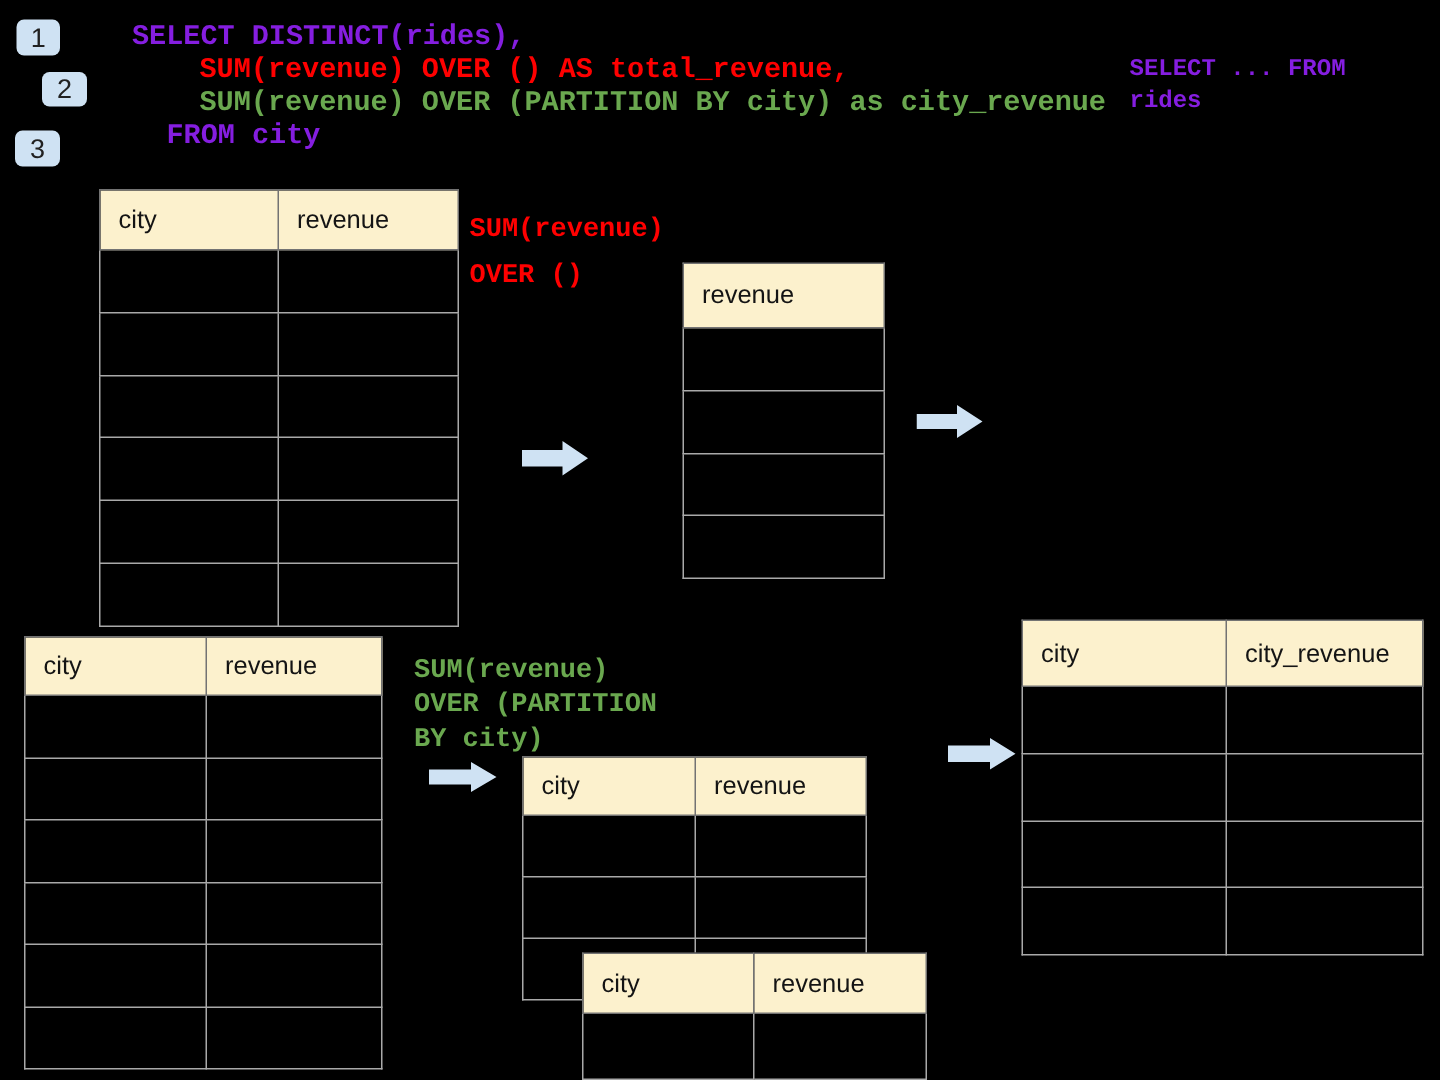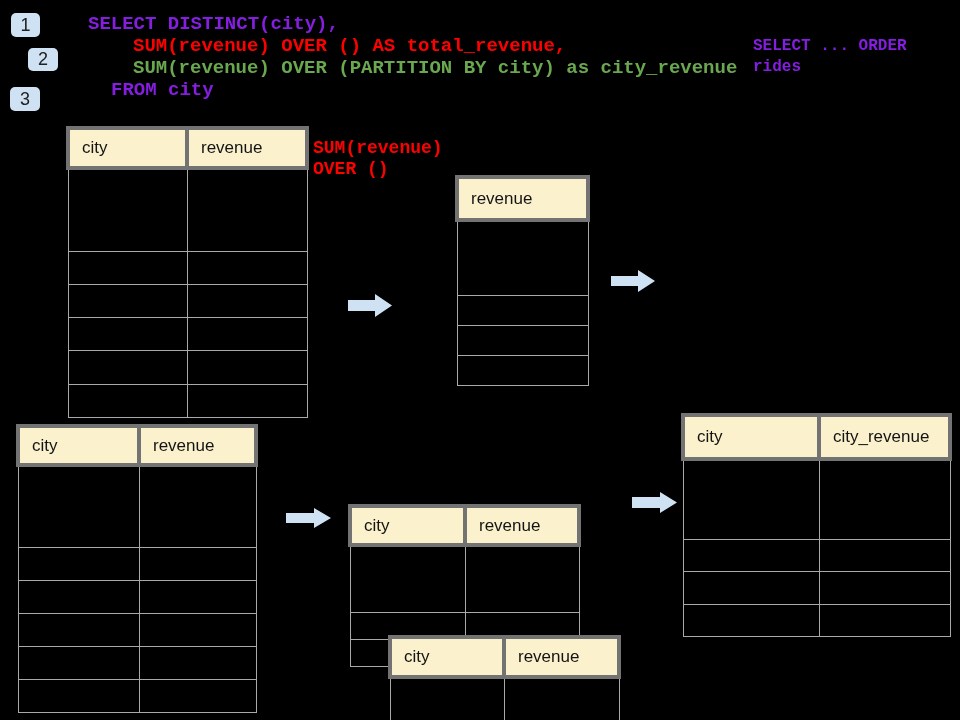--- a/index.html
+++ b/index.html
@@ -17,21 +17,21 @@
   .green{color:#6AA84F;}
 
   
   .badge{position:absolute;background:#CFE2F3;border-radius:5px;color:#212121;
          font-size:18px;display:flex;align-items:center;justify-content:center;}
 
   
   .tbl{position:absolute;border-collapse:collapse;table-layout:fixed;background:#000;
        border:1px solid #c9c9c9;}
   .tbl th{background:#FCF1CD;color:#141414;font-weight:normal;font-size:17px;
-          text-align:left;padding:0 0 0 12px;border:4px solid #737373;margin-left:44px;}
+          text-align:left;padding:0 0 0 12px;border:1px solid #737373;margin-left:44px;}
   .tbl td{border:1px solid #a9a9a9;background:#000;padding:0;}
 
   
   .arrow{position:absolute;}
   .arrow polygon{fill:#CFE2F3;}
 </style>
 </head>
 <body>
 
 <div id="canvas">
@@ -39,31 +39,34 @@
   <div class="badge" style="left:11px;top:13px;width:29px;height:24px;">
     <span>1</span>
   </div>
   <div class="badge" style="left:28px;top:48px;width:30px;height:23px;">
     <span>2</span>
   </div>
   <div class="badge" style="left:10px;top:87px;width:30px;height:24px;">
     <span>3</span>
   </div>
 
-  <div class="code code-main purple" style="left:88px;top:13px;">SELECT DISTINCT(city),</div>
+  <div class="code code-main purple" style="left:88px;top:13px;">SELECT DISTINCT(rides),</div>
   <div class="code code-main red" style="left:133px;top:35px;">SUM(revenue) OVER () AS total_revenue,</div>
   <div class="code code-main green" style="left:133px;top:57px;">SUM(revenue) OVER (PARTITION BY city) as city_revenue</div>
   <div class="code code-main purple" style="left:111px;top:79px;">FROM city</div>
 
-  <div class="code code-note purple" style="left:753px;top:36px;"><span>SELECT ... ORDER</span>
+  <div class="code code-note purple" style="left:753px;top:36px;"><span>SELECT ... FROM</span>
 <span>rides</span></div>
 
-  <div class="code code-ann red" style="left:313px;top:138px;line-height:21px;"><span>SUM(revenue)</span>
+  <div class="code code-ann red" style="left:313px;top:138px;line-height:31px;"><span>SUM(revenue)</span>
 <span>OVER ()</span></div>
 
+  <div class="code code-ann green" style="left:276px;top:436px;"><span>SUM(revenue)</span>
+<span>OVER (PARTITION</span>
+<span>BY city)</span></div>
 
   <table class="tbl" style="left:66px;top:126px;width:239px;height:292px;">
     <colgroup>
         <col style="width:119px">
         <col style="width:120px">
       </colgroup>
     <thead>
         <tr style="height:40px;">
       <th>city</th>
       <th>revenue</th>

